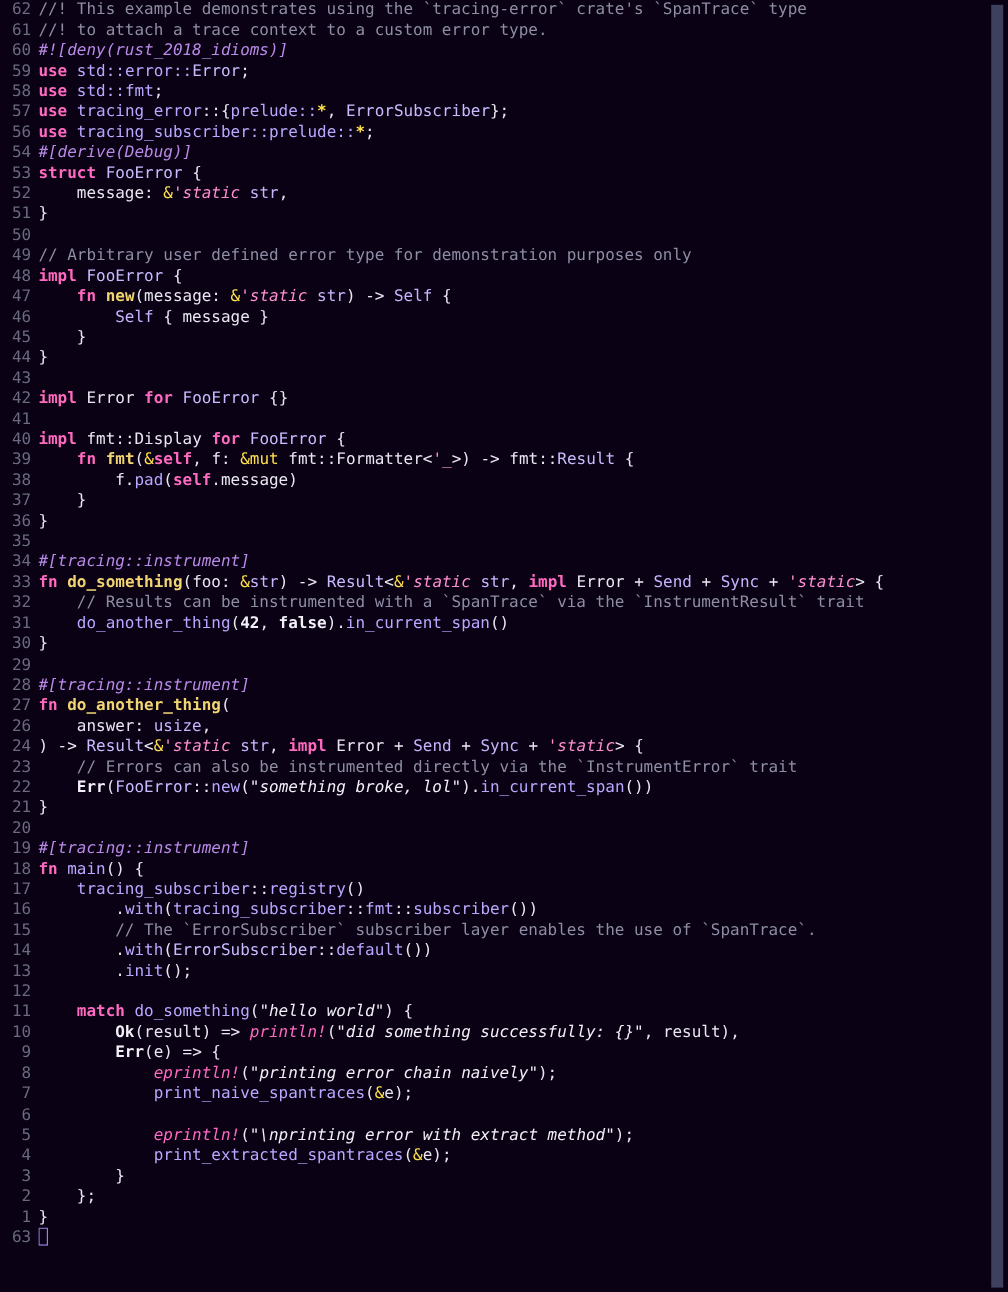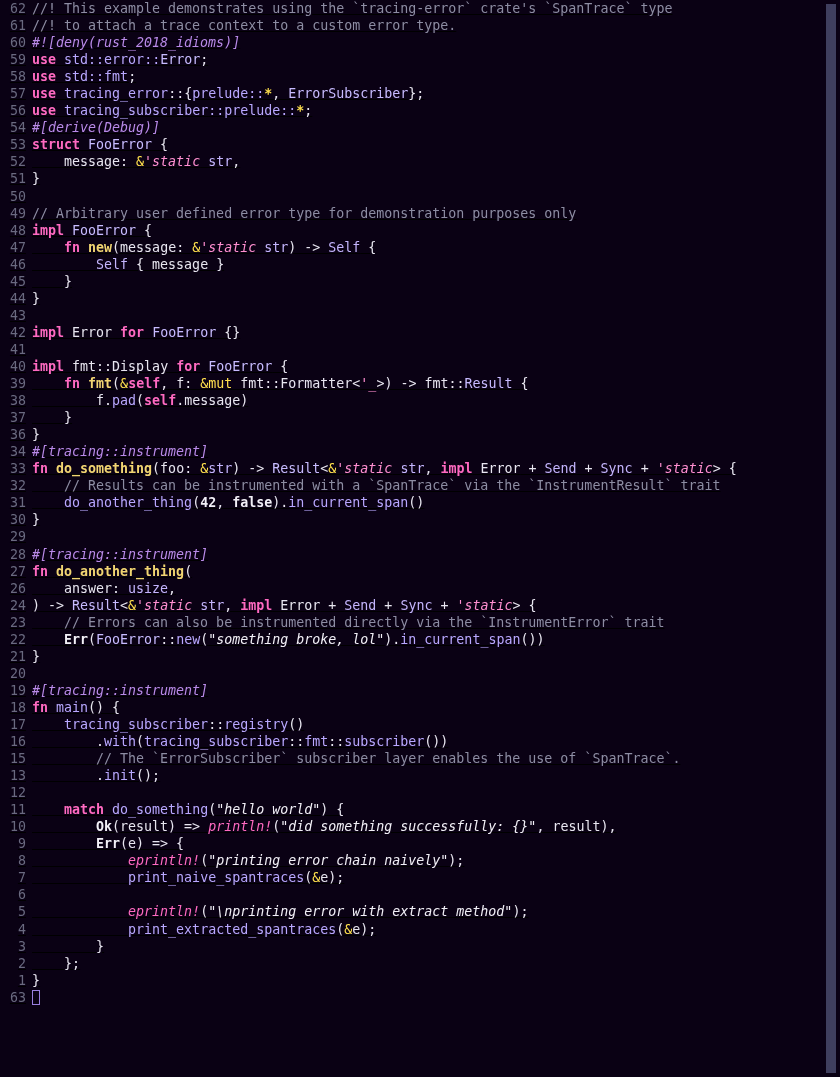--- a/index.html
+++ b/index.html
@@ -13,21 +13,20 @@
     overflow: hidden;
     font-family: "DejaVu Sans Mono", "Liberation Mono", monospace;
   }
 
   #editor {
     position: relative;
     width: 840px;
     height: 1077px;
     background: #0a0114;
     box-sizing: border-box;
-    text-decoration: underline;
   }
 
   .line {
     display: flex;
     align-items: baseline;
     height: 17.05px;
     line-height: 17.05px;
     white-space: pre;
     font-size: 13.3px;
   }
@@ -126,39 +125,41 @@
       <div class="line"><span class="lno">45</span><span class="code"><span class="t-punct">    }</span></span></div>
       <div class="line"><span class="lno">44</span><span class="code"><span class="t-punct">}</span></span></div>
       <div class="line"><span class="lno">43</span><span class="code"></span></div>
       <div class="line"><span class="lno">42</span><span class="code"><span class="t-kw">impl</span><span class="t-plain"> </span><span class="t-plain">Error</span><span class="t-plain"> </span><span class="t-kw">for</span><span class="t-plain"> </span><span class="t-type2">FooError</span><span class="t-punct"> {}</span></span></div>
       <div class="line"><span class="lno">41</span><span class="code"></span></div>
       <div class="line"><span class="lno">40</span><span class="code"><span class="t-kw">impl</span><span class="t-plain"> </span><span class="t-plain">fmt</span><span class="t-plain">::</span><span class="t-plain">Display</span><span class="t-plain"> </span><span class="t-kw">for</span><span class="t-plain"> </span><span class="t-type2">FooError</span><span class="t-punct"> {</span></span></div>
       <div class="line"><span class="lno">39</span><span class="code"><span class="t-plain">    </span><span class="t-kw">fn</span><span class="t-plain"> </span><span class="t-fn">fmt</span><span class="t-punct">(</span><span class="t-amp">&amp;</span><span class="t-self">self</span><span class="t-plain">, f: </span><span class="t-amp">&amp;</span><span class="t-amp">mut</span><span class="t-plain"> fmt</span><span class="t-plain">::</span><span class="t-plain">Formatter</span><span class="t-punct">&lt;</span><span class="t-life">'_</span><span class="t-plain">&gt;) -&gt; </span><span class="t-plain">fmt</span><span class="t-plain">::</span><span class="t-type2">Result</span><span class="t-punct"> {</span></span></div>
       <div class="line"><span class="lno">38</span><span class="code"><span class="t-plain">        f.</span><span class="t-call">pad</span><span class="t-punct">(</span><span class="t-self">self</span><span class="t-plain">.message)</span></span></div>
       <div class="line"><span class="lno">37</span><span class="code"><span class="t-punct">    }</span></span></div>
       <div class="line"><span class="lno">36</span><span class="code"><span class="t-punct">}</span></span></div>
+      <div class="line"><span class="lno">35</span><span class="code"></span></div>
       <div class="line"><span class="lno">34</span><span class="code"><span class="t-attr">#[tracing::instrument]</span></span></div>
       <div class="line"><span class="lno">33</span><span class="code"><span class="t-kw">fn</span><span class="t-plain"> </span><span class="t-fn">do_something</span><span class="t-plain">(foo: </span><span class="t-amp">&amp;</span><span class="t-type">str</span><span class="t-plain">) -&gt; </span><span class="t-type2">Result</span><span class="t-punct">&lt;</span><span class="t-amp">&amp;</span><span class="t-life">'static</span><span class="t-plain"> </span><span class="t-type">str</span><span class="t-punct">, </span><span class="t-kw">impl</span><span class="t-plain"> </span><span class="t-plain">Error</span><span class="t-plain"> + </span><span class="t-type">Send</span><span class="t-plain"> + </span><span class="t-type">Sync</span><span class="t-plain"> + </span><span class="t-life">'static</span><span class="t-punct">&gt; {</span></span></div>
       <div class="line"><span class="lno">32</span><span class="code"><span class="t-comment">    // Results can be instrumented with a `SpanTrace` via the `InstrumentResult` trait</span></span></div>
       <div class="line"><span class="lno">31</span><span class="code"><span class="t-plain">    </span><span class="t-call">do_another_thing</span><span class="t-punct">(</span><span class="t-num">42</span><span class="t-punct">, </span><span class="t-bool">false</span><span class="t-punct">).</span><span class="t-call">in_current_span</span><span class="t-punct">()</span></span></div>
       <div class="line"><span class="lno">30</span><span class="code"><span class="t-punct">}</span></span></div>
       <div class="line"><span class="lno">29</span><span class="code"></span></div>
       <div class="line"><span class="lno">28</span><span class="code"><span class="t-attr">#[tracing::instrument]</span></span></div>
       <div class="line"><span class="lno">27</span><span class="code"><span class="t-kw">fn</span><span class="t-plain"> </span><span class="t-fn">do_another_thing</span><span class="t-punct">(</span></span></div>
       <div class="line"><span class="lno">26</span><span class="code"><span class="t-plain">    answer: </span><span class="t-type">usize</span><span class="t-punct">,</span></span></div>
       <div class="line"><span class="lno">24</span><span class="code"><span class="t-plain">) -&gt; </span><span class="t-type2">Result</span><span class="t-punct">&lt;</span><span class="t-amp">&amp;</span><span class="t-life">'static</span><span class="t-plain"> </span><span class="t-type">str</span><span class="t-punct">, </span><span class="t-kw">impl</span><span class="t-plain"> </span><span class="t-plain">Error</span><span class="t-plain"> + </span><span class="t-type">Send</span><span class="t-plain"> + </span><span class="t-type">Sync</span><span class="t-plain"> + </span><span class="t-life">'static</span><span class="t-punct">&gt; {</span></span></div>
       <div class="line"><span class="lno">23</span><span class="code"><span class="t-comment">    // Errors can also be instrumented directly via the `InstrumentError` trait</span></span></div>
       <div class="line"><span class="lno">22</span><span class="code"><span class="t-plain">    </span><span class="t-ctor">Err</span><span class="t-punct">(</span><span class="t-type2">FooError</span><span class="t-punct">::</span><span class="t-call">new</span><span class="t-punct">(</span><span class="t-str">"something broke, lol"</span><span class="t-punct">).</span><span class="t-call">in_current_span</span><span class="t-punct">())</span></span></div>
       <div class="line"><span class="lno">21</span><span class="code"><span class="t-punct">}</span></span></div>
       <div class="line"><span class="lno">20</span><span class="code"></span></div>
       <div class="line"><span class="lno">19</span><span class="code"><span class="t-attr">#[tracing::instrument]</span></span></div>
       <div class="line"><span class="lno">18</span><span class="code"><span class="t-kw">fn</span><span class="t-plain"> </span><span class="t-call">main</span><span class="t-punct">() {</span></span></div>
       <div class="line"><span class="lno">17</span><span class="code"><span class="t-plain">    </span><span class="t-mod">tracing_subscriber</span><span class="t-punct">::</span><span class="t-call">registry</span><span class="t-punct">()</span></span></div>
       <div class="line"><span class="lno">16</span><span class="code"><span class="t-punct">        .</span><span class="t-call">with</span><span class="t-punct">(</span><span class="t-mod">tracing_subscriber</span><span class="t-punct">::</span><span class="t-mod">fmt</span><span class="t-punct">::</span><span class="t-call">subscriber</span><span class="t-punct">())</span></span></div>
       <div class="line"><span class="lno">15</span><span class="code"><span class="t-comment">        // The `ErrorSubscriber` subscriber layer enables the use of `SpanTrace`.</span></span></div>
+      <div class="line"><span class="lno">14</span><span class="code"><span class="t-punct">        .</span><span class="t-call">with</span><span class="t-punct">(</span><span class="t-type2">ErrorSubscriber</span><span class="t-punct">::</span><span class="t-call">default</span><span class="t-punct">())</span></span></div>
       <div class="line"><span class="lno">13</span><span class="code"><span class="t-punct">        .</span><span class="t-call">init</span><span class="t-punct">();</span></span></div>
       <div class="line"><span class="lno">12</span><span class="code"></span></div>
       <div class="line"><span class="lno">11</span><span class="code"><span class="t-plain">    </span><span class="t-kw">match</span><span class="t-plain"> </span><span class="t-call">do_something</span><span class="t-punct">(</span><span class="t-str">"hello world"</span><span class="t-punct">) {</span></span></div>
       <div class="line"><span class="lno">10</span><span class="code"><span class="t-plain">        </span><span class="t-ctor">Ok</span><span class="t-plain">(result) =&gt; </span><span class="t-macro">println!</span><span class="t-punct">(</span><span class="t-str">"did something successfully: {}"</span><span class="t-plain">, result),</span></span></div>
       <div class="line"><span class="lno">9</span><span class="code"><span class="t-plain">        </span><span class="t-ctor">Err</span><span class="t-plain">(e) =&gt; {</span></span></div>
       <div class="line"><span class="lno">8</span><span class="code"><span class="t-plain">            </span><span class="t-macro">eprintln!</span><span class="t-punct">(</span><span class="t-str">"printing error chain naively"</span><span class="t-punct">);</span></span></div>
       <div class="line"><span class="lno">7</span><span class="code"><span class="t-plain">            </span><span class="t-call">print_naive_spantraces</span><span class="t-punct">(</span><span class="t-amp">&amp;</span><span class="t-plain">e);</span></span></div>
       <div class="line"><span class="lno">6</span><span class="code"></span></div>
       <div class="line"><span class="lno">5</span><span class="code"><span class="t-plain">            </span><span class="t-macro">eprintln!</span><span class="t-punct">(</span><span class="t-str">"\nprinting error with extract method"</span><span class="t-punct">);</span></span></div>
       <div class="line"><span class="lno">4</span><span class="code"><span class="t-plain">            </span><span class="t-call">print_extracted_spantraces</span><span class="t-punct">(</span><span class="t-amp">&amp;</span><span class="t-plain">e);</span></span></div>

